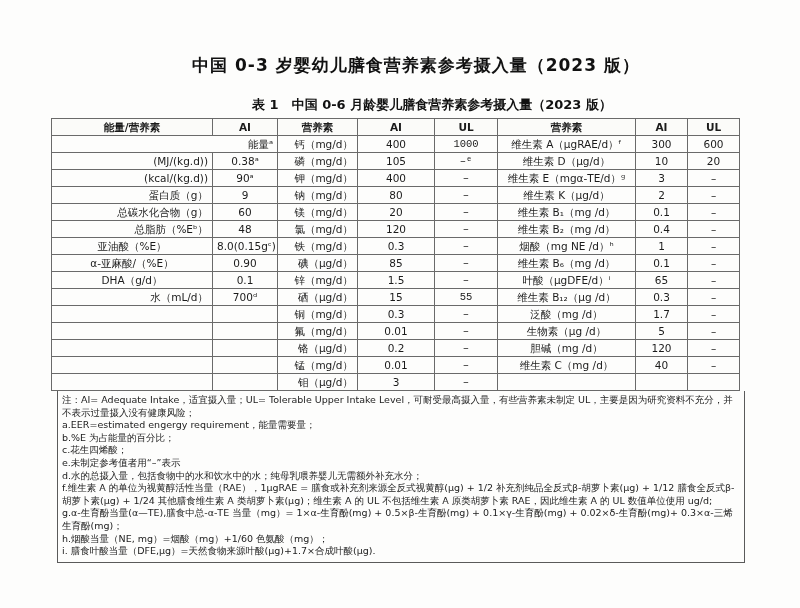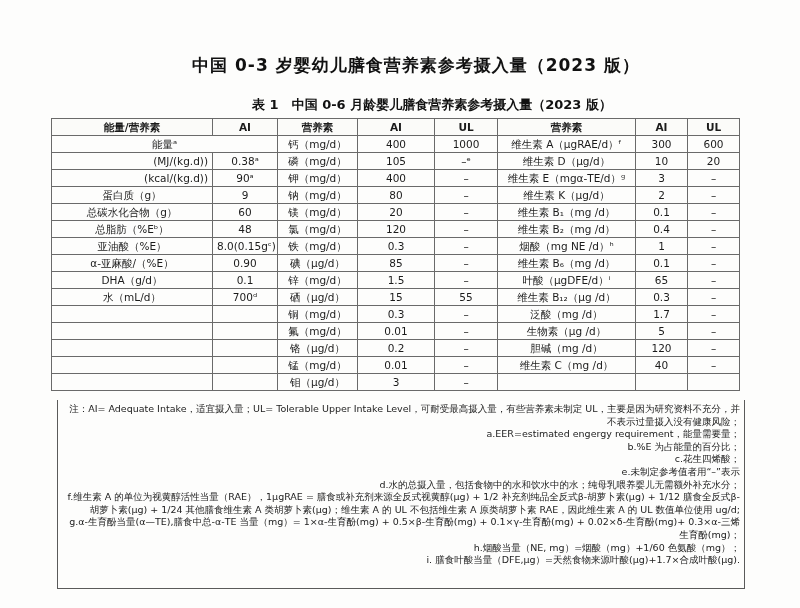--- a/index.html
+++ b/index.html
@@ -53,37 +53,36 @@
     line-height: 16px;
     background: #fdfdfc;
   }
   table.nutrient-table { border: 1.5px solid #3c3c3c; }
   table.nutrient-table thead th {
     font-weight: bold;
     text-align: center;
     background: #fbfbf9;
   }
   td.g  { background: #d9e7cd; }
-  td.gl { background: #edf3e6; }
-  .a-l { text-align: center; margin-top: 39px; }
+  td.gl { background: #edf3e6; font-family: Liberation Mono, monospace; }
+  .a-l { text-align: right; margin-top: 39px; }
   .a-c { text-align: center; }
   .a-r { text-align: right; }
   td.lbl-pad { padding-left: 7px; }
   .notes-box {
     position: absolute;
-    left: 57px; top: 400px;
+    left: 57px; top: 391px;
     width: 678px;
     border: 1px solid #5a5a5a;
     border-top: none;
     background: #fdfdfc;
-    padding: 3px 4px 21px 4px;
+    padding: 3px 4px 4px 4px;
     font-size: 9.5px;
     line-height: 12.6px;
     color: #222;
-    text-align: right;
   }
   .note-line { white-space: normal; }
 </style>
 </head>
 <body>
 
 <div class="page">
 
   <h1 class="doc-title">中国 0-3 岁婴幼儿膳食营养素参考摄入量（2023 版）</h1>
 

